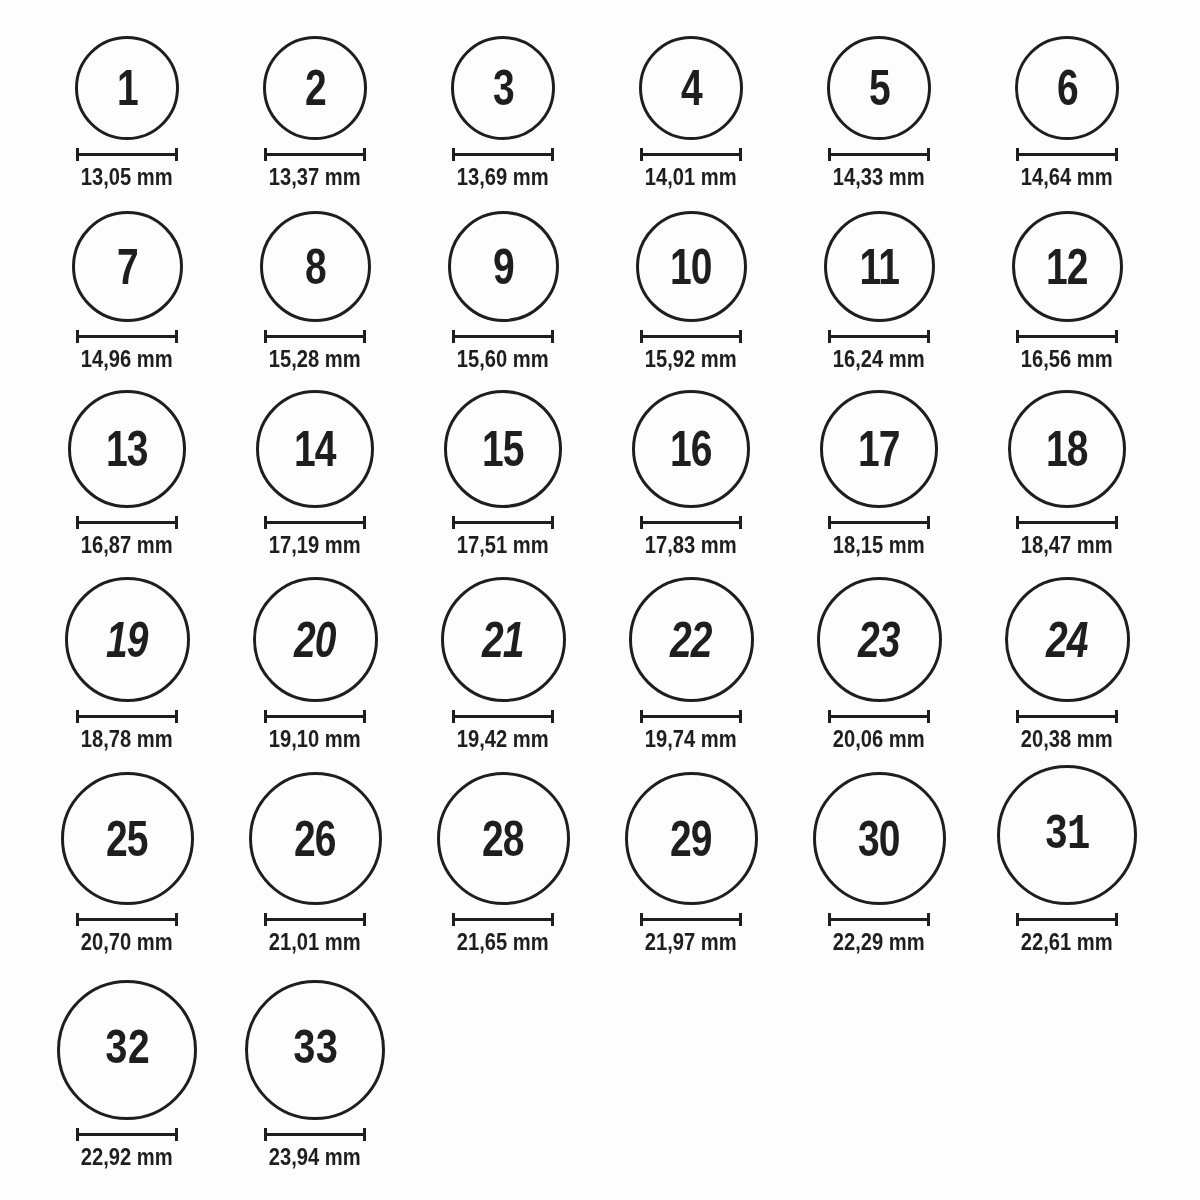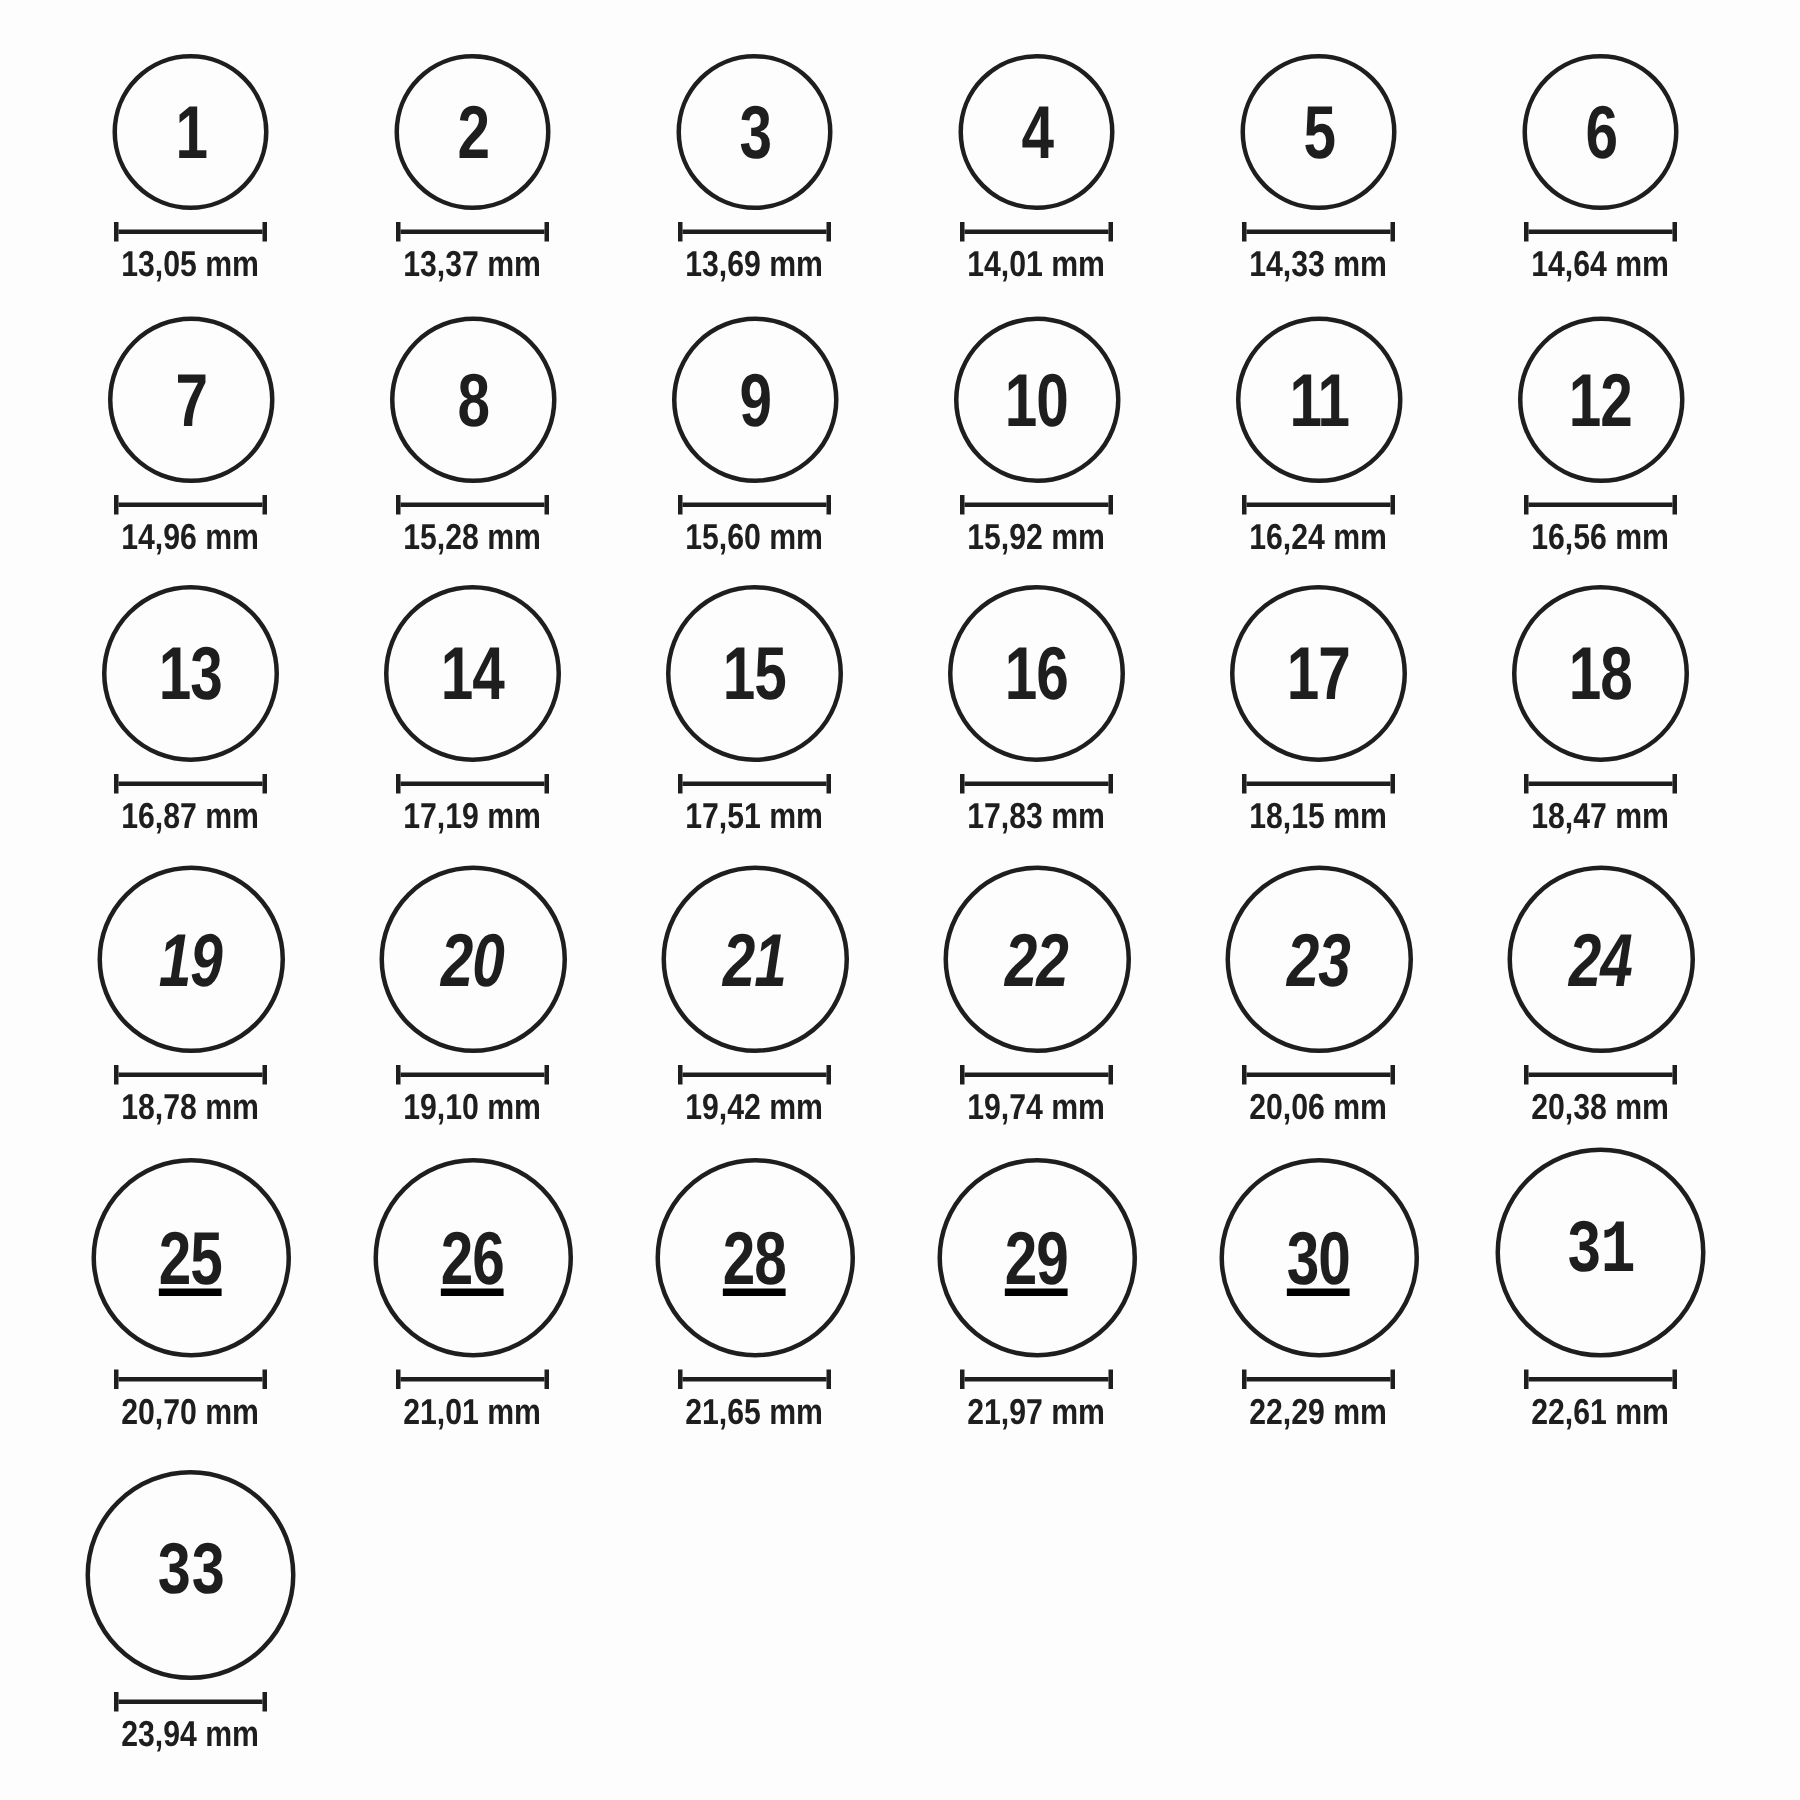--- a/index.html
+++ b/index.html
@@ -33,21 +33,21 @@
     display: flex;
     align-items: center;
     justify-content: center;
     margin-bottom: 8px;
     background: transparent;
   }
   .r0 .circle { width: 104px; height: 104px; }
   .r1 .circle { width: 111px; height: 111px; }
   .r2 .circle { width: 118px; height: 118px; }
   .r3 .circle { width: 125px; height: 125px; font-style: italic; }
-  .r4 .circle { width: 133px; height: 133px; text-decoration: underline; }
+  .r4 .circle { width: 133px; height: 133px; }
   .r5 .circle { width: 140px; height: 140px; font-family: Liberation Mono, monospace; }
   .num {
     font-size: 50px;
     font-weight: 700;
     color: var(--ink);
     letter-spacing: -1px;
     transform: scaleX(0.78);
     line-height: 1;
   }
   .mline {
@@ -283,18 +283,25 @@
     </div>
     <div class="cell r5">
       <div class="circle">
         <span class="num">31</span>
       </div>
       <div class="mline"></div>
       <div class="label">22,61 mm</div>
     </div>
     <div class="cell r5">
       <div class="circle">
+        <span class="num">32</span>
+      </div>
+      <div class="mline"></div>
+      <div class="label">22,92 mm</div>
+    </div>
+    <div class="cell r5">
+      <div class="circle">
         <span class="num">33</span>
       </div>
       <div class="mline"></div>
       <div class="label">23,94 mm</div>
     </div>
   </div>
 
 </body></html>

